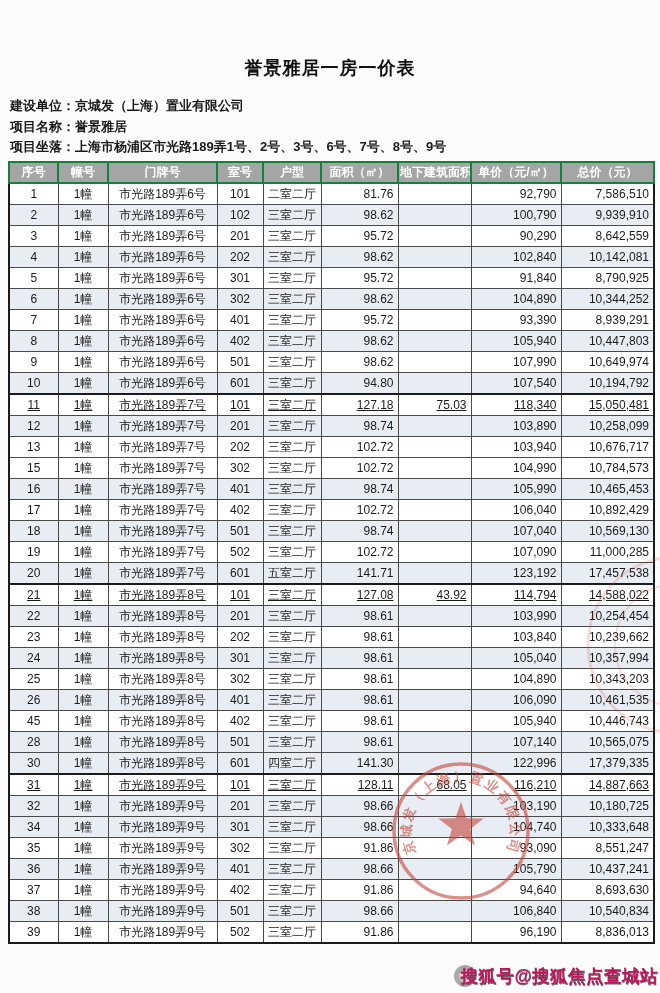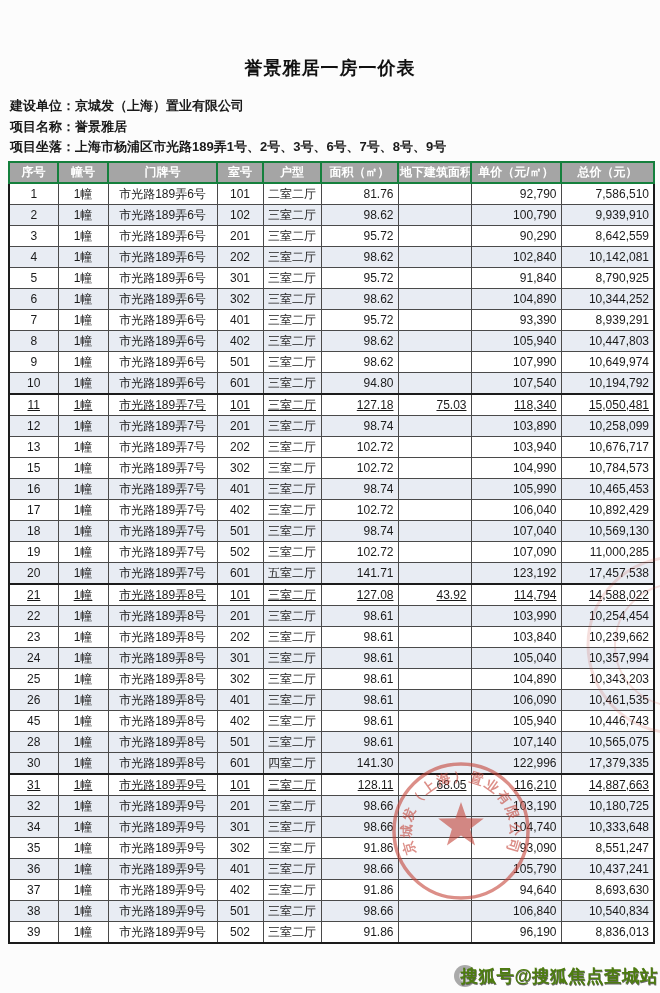--- a/index.html
+++ b/index.html
@@ -48,21 +48,21 @@
   }
   .sohu-logo{
     width:22px;height:22px;border-radius:50%;background:#8f8f8f;opacity:.75;
     margin-right:-16px;position:relative;z-index:0;
   }
   .sohu-logo::after{
     content:"";position:absolute;left:5px;top:5px;width:12px;height:12px;
     border-radius:50% 0 50% 50%;background:#c9c9c9;
   }
   .wm-text{
-    position:relative;z-index:1;font-size:17.5px;font-weight:bold;color:#4d7c0f;
+    position:relative;z-index:1;font-size:17.5px;font-weight:bold;color:#be185d;
     letter-spacing:.5px;text-shadow:.6px .6px 0 #6a6a6a;white-space:nowrap;
   }
 </style>
 </head>
 <body>
 
 <h1 class="page-title">誉景雅居一房一价表</h1>
 
 <div class="info">
   <div class="info-line"><span>建设单位：</span><span>京城发（上海）置业有限公司</span></div>

